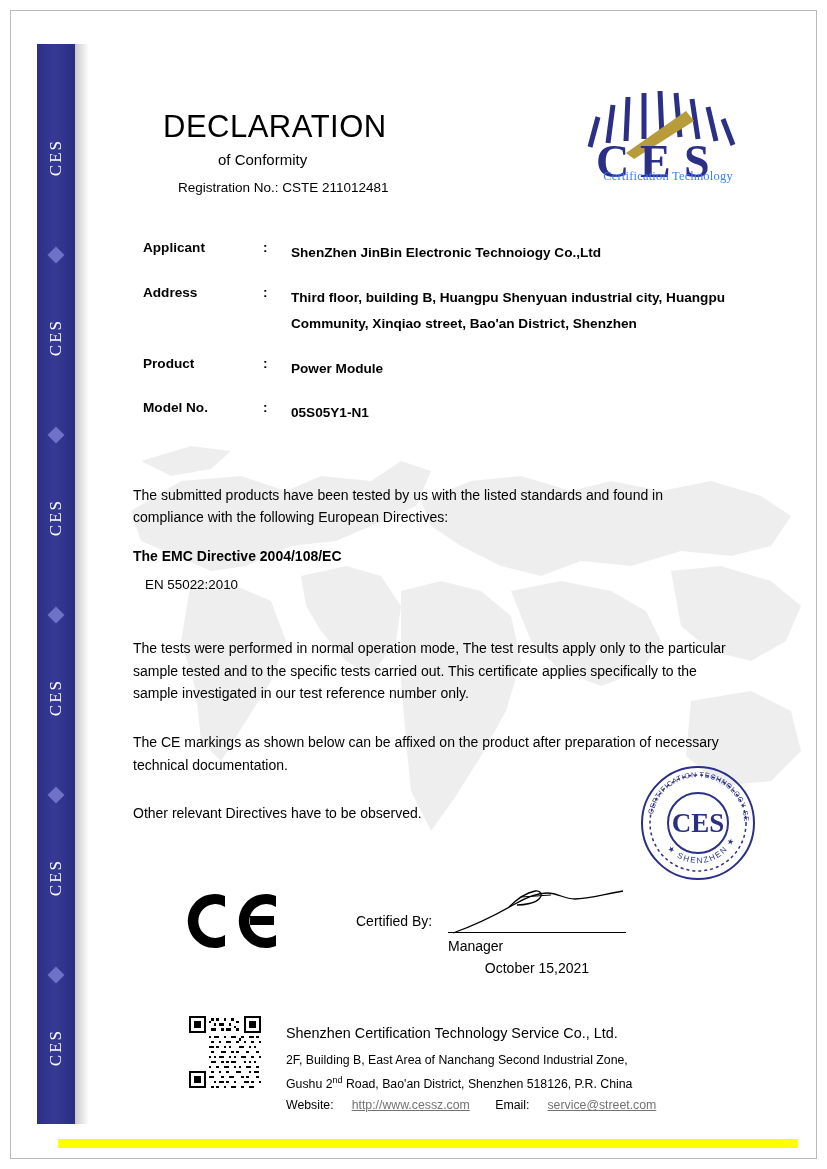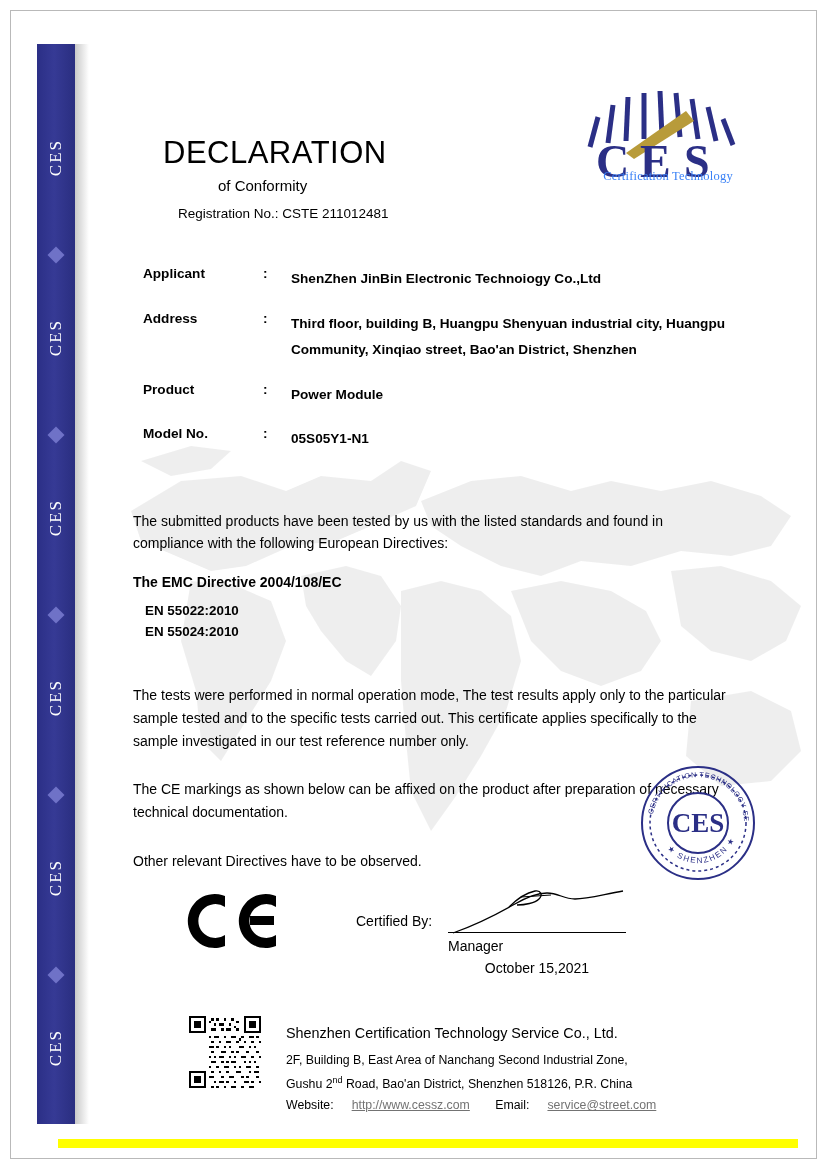--- a/index.html
+++ b/index.html
@@ -98,21 +98,21 @@
     position: absolute;
     left: 92px;
     top: 40px;
     width: 700px;
   }
 
   .title {
     font-family: "Liberation Sans", sans-serif;
     font-size: 31px;
     letter-spacing: 0.5px;
-    margin: 84px 0 0 60px;
+    margin: 58px 0 0 60px;
     font-weight: 400;
   }
   .subtitle {
     font-size: 15px;
     margin: 6px 0 0 115px;
     font-weight: 400;
   }
   .regno {
     font-size: 13.5px;
     margin: 12px 0 0 75px;
@@ -166,21 +166,21 @@
     margin: 0 0 0 30px;
     width: 600px;
     font-size: 14px;
     line-height: 1.62;
   }
   .para-gap { margin-top: 20px; }
   .bold { font-weight: bold; }
   .std {
     margin: 6px 0 0 42px;
     font-size: 13.4px;
-    font-weight: bold;
+    font-weight: normal;
     line-height: 1.6;
   }
 
   
   .ce-mark {
     position: absolute;
     left: 170px;
     top: 875px;
     width: 110px;
     height: 70px;
@@ -341,21 +341,20 @@
         <td class="f-colon">:</td>
         <td class="f-value">05S05Y1-N1</td>
       </tr>
     </tbody>
       </table>
 
     <div style="height:48px"></div>
     <div class="para">The submitted products have been tested by us with the listed standards and found in compliance with the following European Directives:</div>
     <div class="para bold" style="margin-top:16px">The EMC Directive 2004/108/EC</div>
     <div class="std">EN 55022:2010</div>
-    <div class="std" style="margin-top:0">EN 55024:2010</div>
 
     <div class="para para-gap" style="margin-top:42px">The tests were performed in normal operation mode, The test results apply only to the particular sample tested and to the specific tests carried out. This certificate applies specifically to the sample investigated in our test reference number only.</div>
     <div class="para para-gap" style="margin-top:26px">The CE markings as shown below can be affixed on the product after preparation of necessary technical documentation.</div>
     <div class="para para-gap" style="margin-top:26px">Other relevant Directives have to be observed.</div>
   </div>
 
   <svg class="stamp" viewBox="0 0 120 120" xmlns="http://www.w3.org/2000/svg">
     <defs>
       <path id="arcTop" d="M 14,60 A 46,46 0 0 1 106,60"></path>
       <path id="arcBottom" d="M 20,60 A 40,40 0 0 0 100,60"></path>

